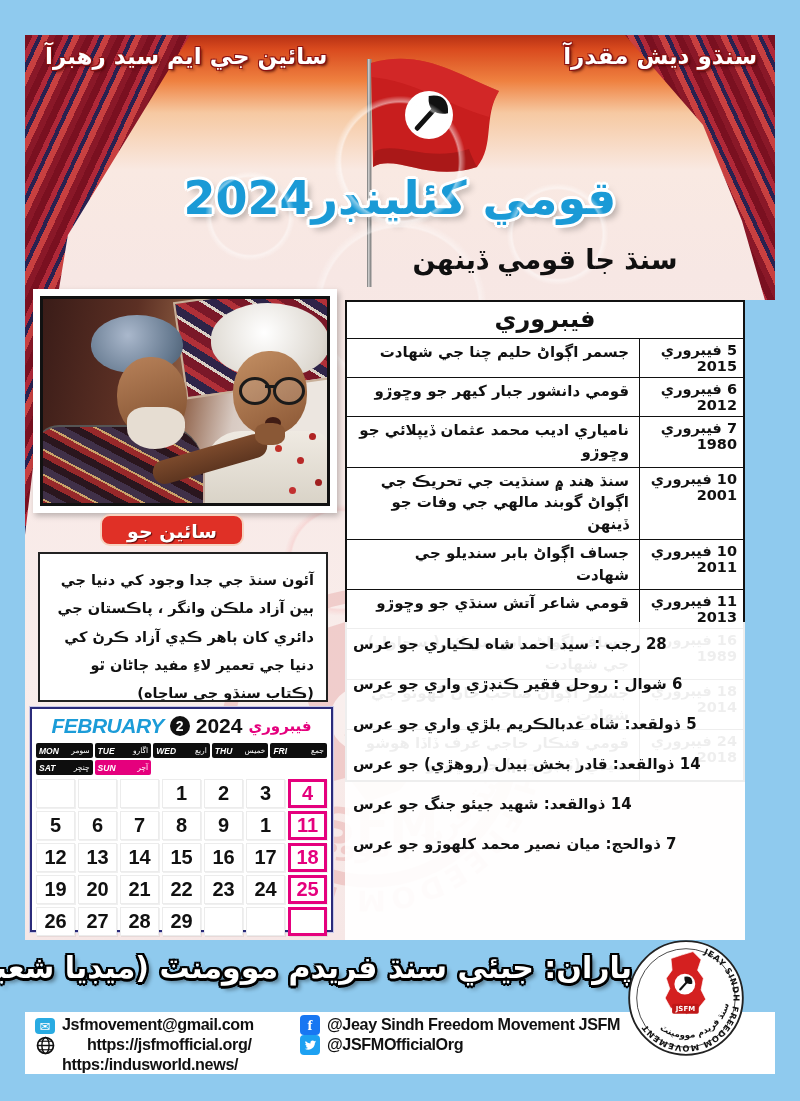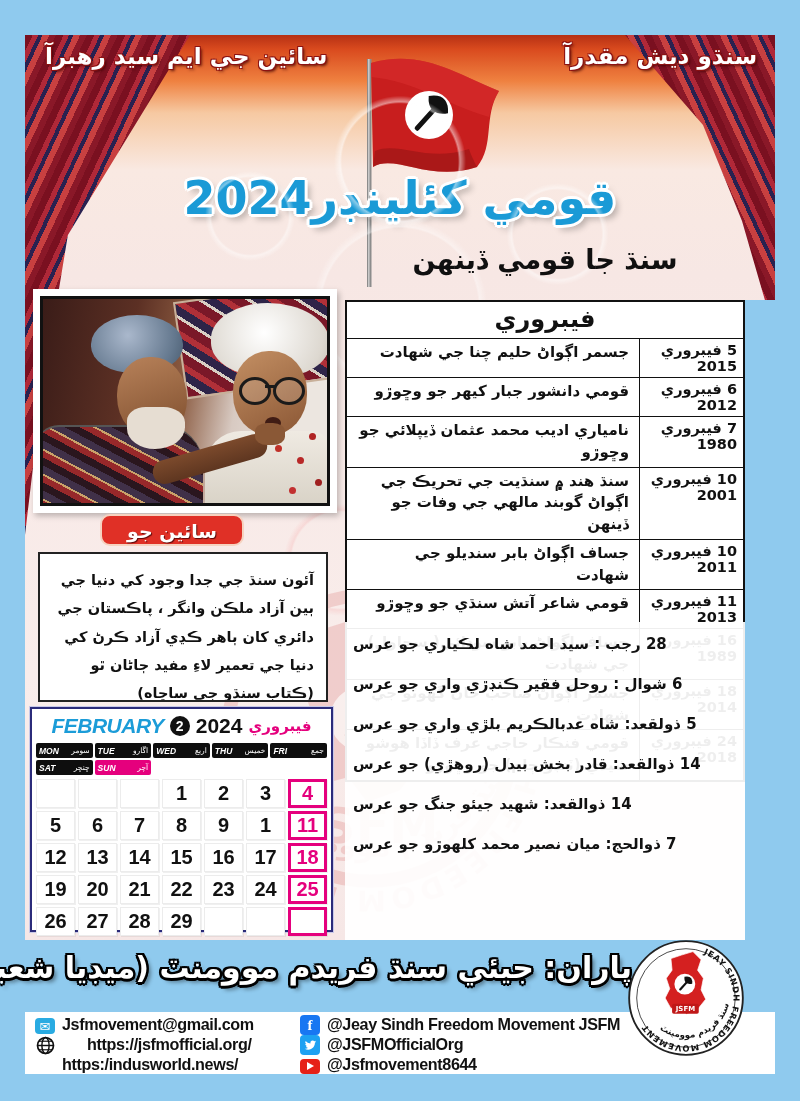--- a/index.html
+++ b/index.html
@@ -428,26 +428,20 @@
       <div class="c-text">@Jeay Sindh Freedom Movement JSFM</div>
     </div>
     <div class="contact" style="left:275px;top:23px;">
       <div class="ic ic-tw">
         <svg width="13" height="13" viewBox="0 0 18 18">
             <path d="M17 3.6c-.6.3-1.2.5-1.9.6.7-.4 1.2-1 1.4-1.8-.6.4-1.3.7-2.1.8A3.2 3.2 0 0 0 8.9 6.1 9.2 9.2 0 0 1 2.2 2.7a3.2 3.2 0 0 0 1 4.3c-.5 0-1-.2-1.5-.4 0 1.5 1.1 2.9 2.6 3.2-.5.1-1 .2-1.5.1.4 1.3 1.6 2.2 3 2.3A6.5 6.5 0 0 1 1 13.5a9.1 9.1 0 0 0 4.9 1.4c5.9 0 9.2-4.9 9.2-9.2v-.4c.6-.5 1.2-1 1.6-1.7z" fill="#fff"></path>
           </svg>
       </div>
       <div class="c-text">@JSFMOfficialOrg</div>
     </div>
-    <div class="contact" style="left:275px;top:43px;">
-      <div class="ic ic-yt">
-          <div class="yt-tri"></div>
-        </div>
-      <div class="c-text">@Jsfmovement8644</div>
-    </div>
   </div>
 
   <svg class="logo" viewBox="0 0 100 100">
     <defs>
         <path id="lring" d="M50,9 a41,41 0 1,1 -0.1,0"></path>
           <path id="lringb" d="M13,55 a38,38 0 0,0 74,0"></path>
       </defs>
     <circle cx="50" cy="50" r="49" fill="#fff" stroke="#222" stroke-width="1.6"></circle>
     <circle cx="50" cy="50" r="42.5" fill="none" stroke="#222" stroke-width=".7"></circle>
     <text font-size="7.2" font-weight="bold" fill="#111" letter-spacing=".6">

